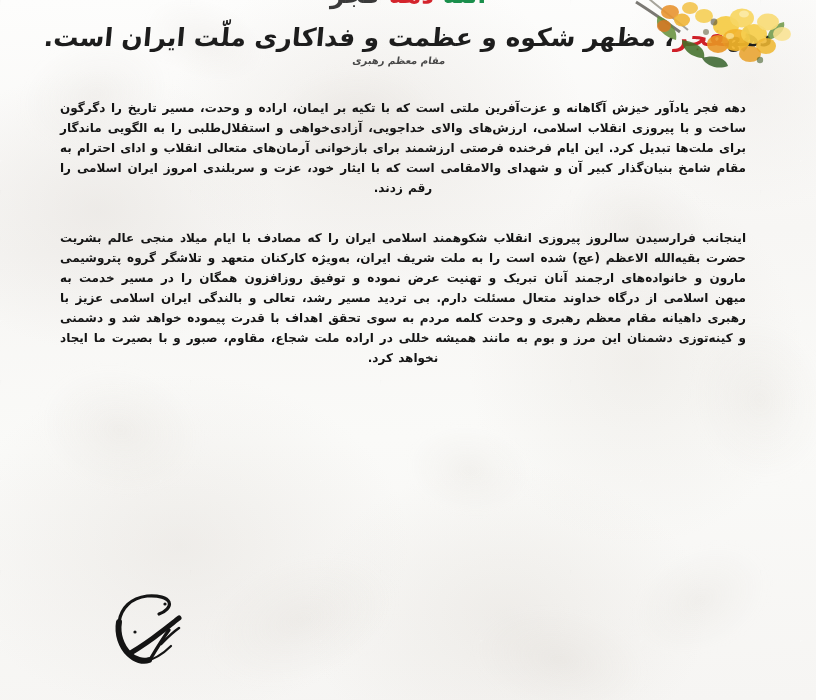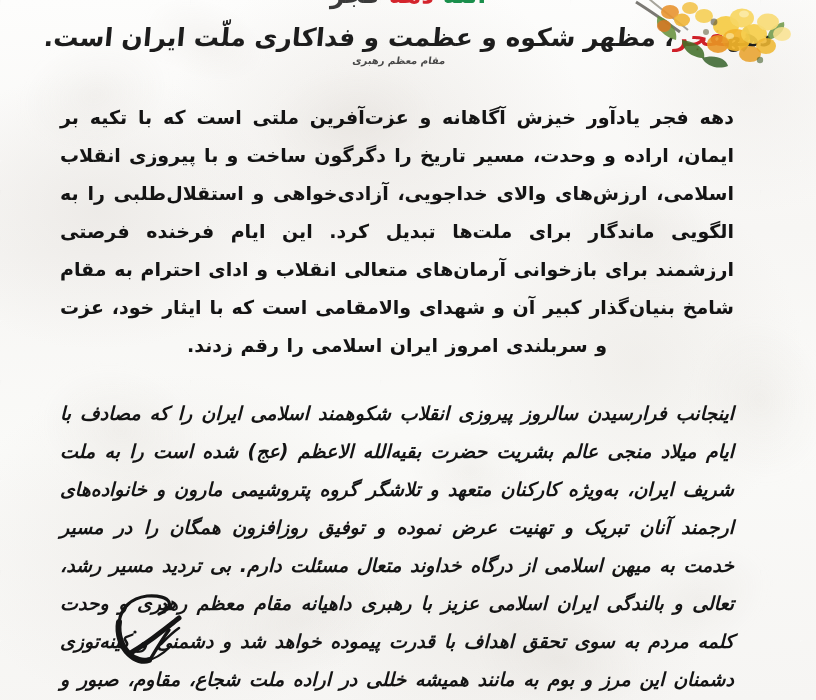--- a/index.html
+++ b/index.html
@@ -132,30 +132,30 @@
     top: 98px;
     right: 66px;
     left: 60px;
     direction: rtl;
     text-align: justify;
     text-align-last: center;
     z-index: 3;
   }
   .para {
     font-family: "DejaVu Sans", "Liberation Sans", sans-serif;
-    font-size: 19px;
+    font-size: 12px;
     font-weight: 700;
     color: #141414;
-    line-height: 38px;
+    line-height: 20px;
     text-align: justify;
     text-justify: inter-word;
-    margin: 0 16px 30px 0;
+    margin: 0 4px 30px 0;
     word-spacing: 1px;
   }
-  .para:last-child { margin-bottom: 0; font-style: italic; }
+  .para:last-child { margin-bottom: 0; }
 
   
   .sign-block {
     position: absolute;
     left: 0;
     top: 588px;
     width: 816px;
     height: 112px;
     z-index: 4;
   }

